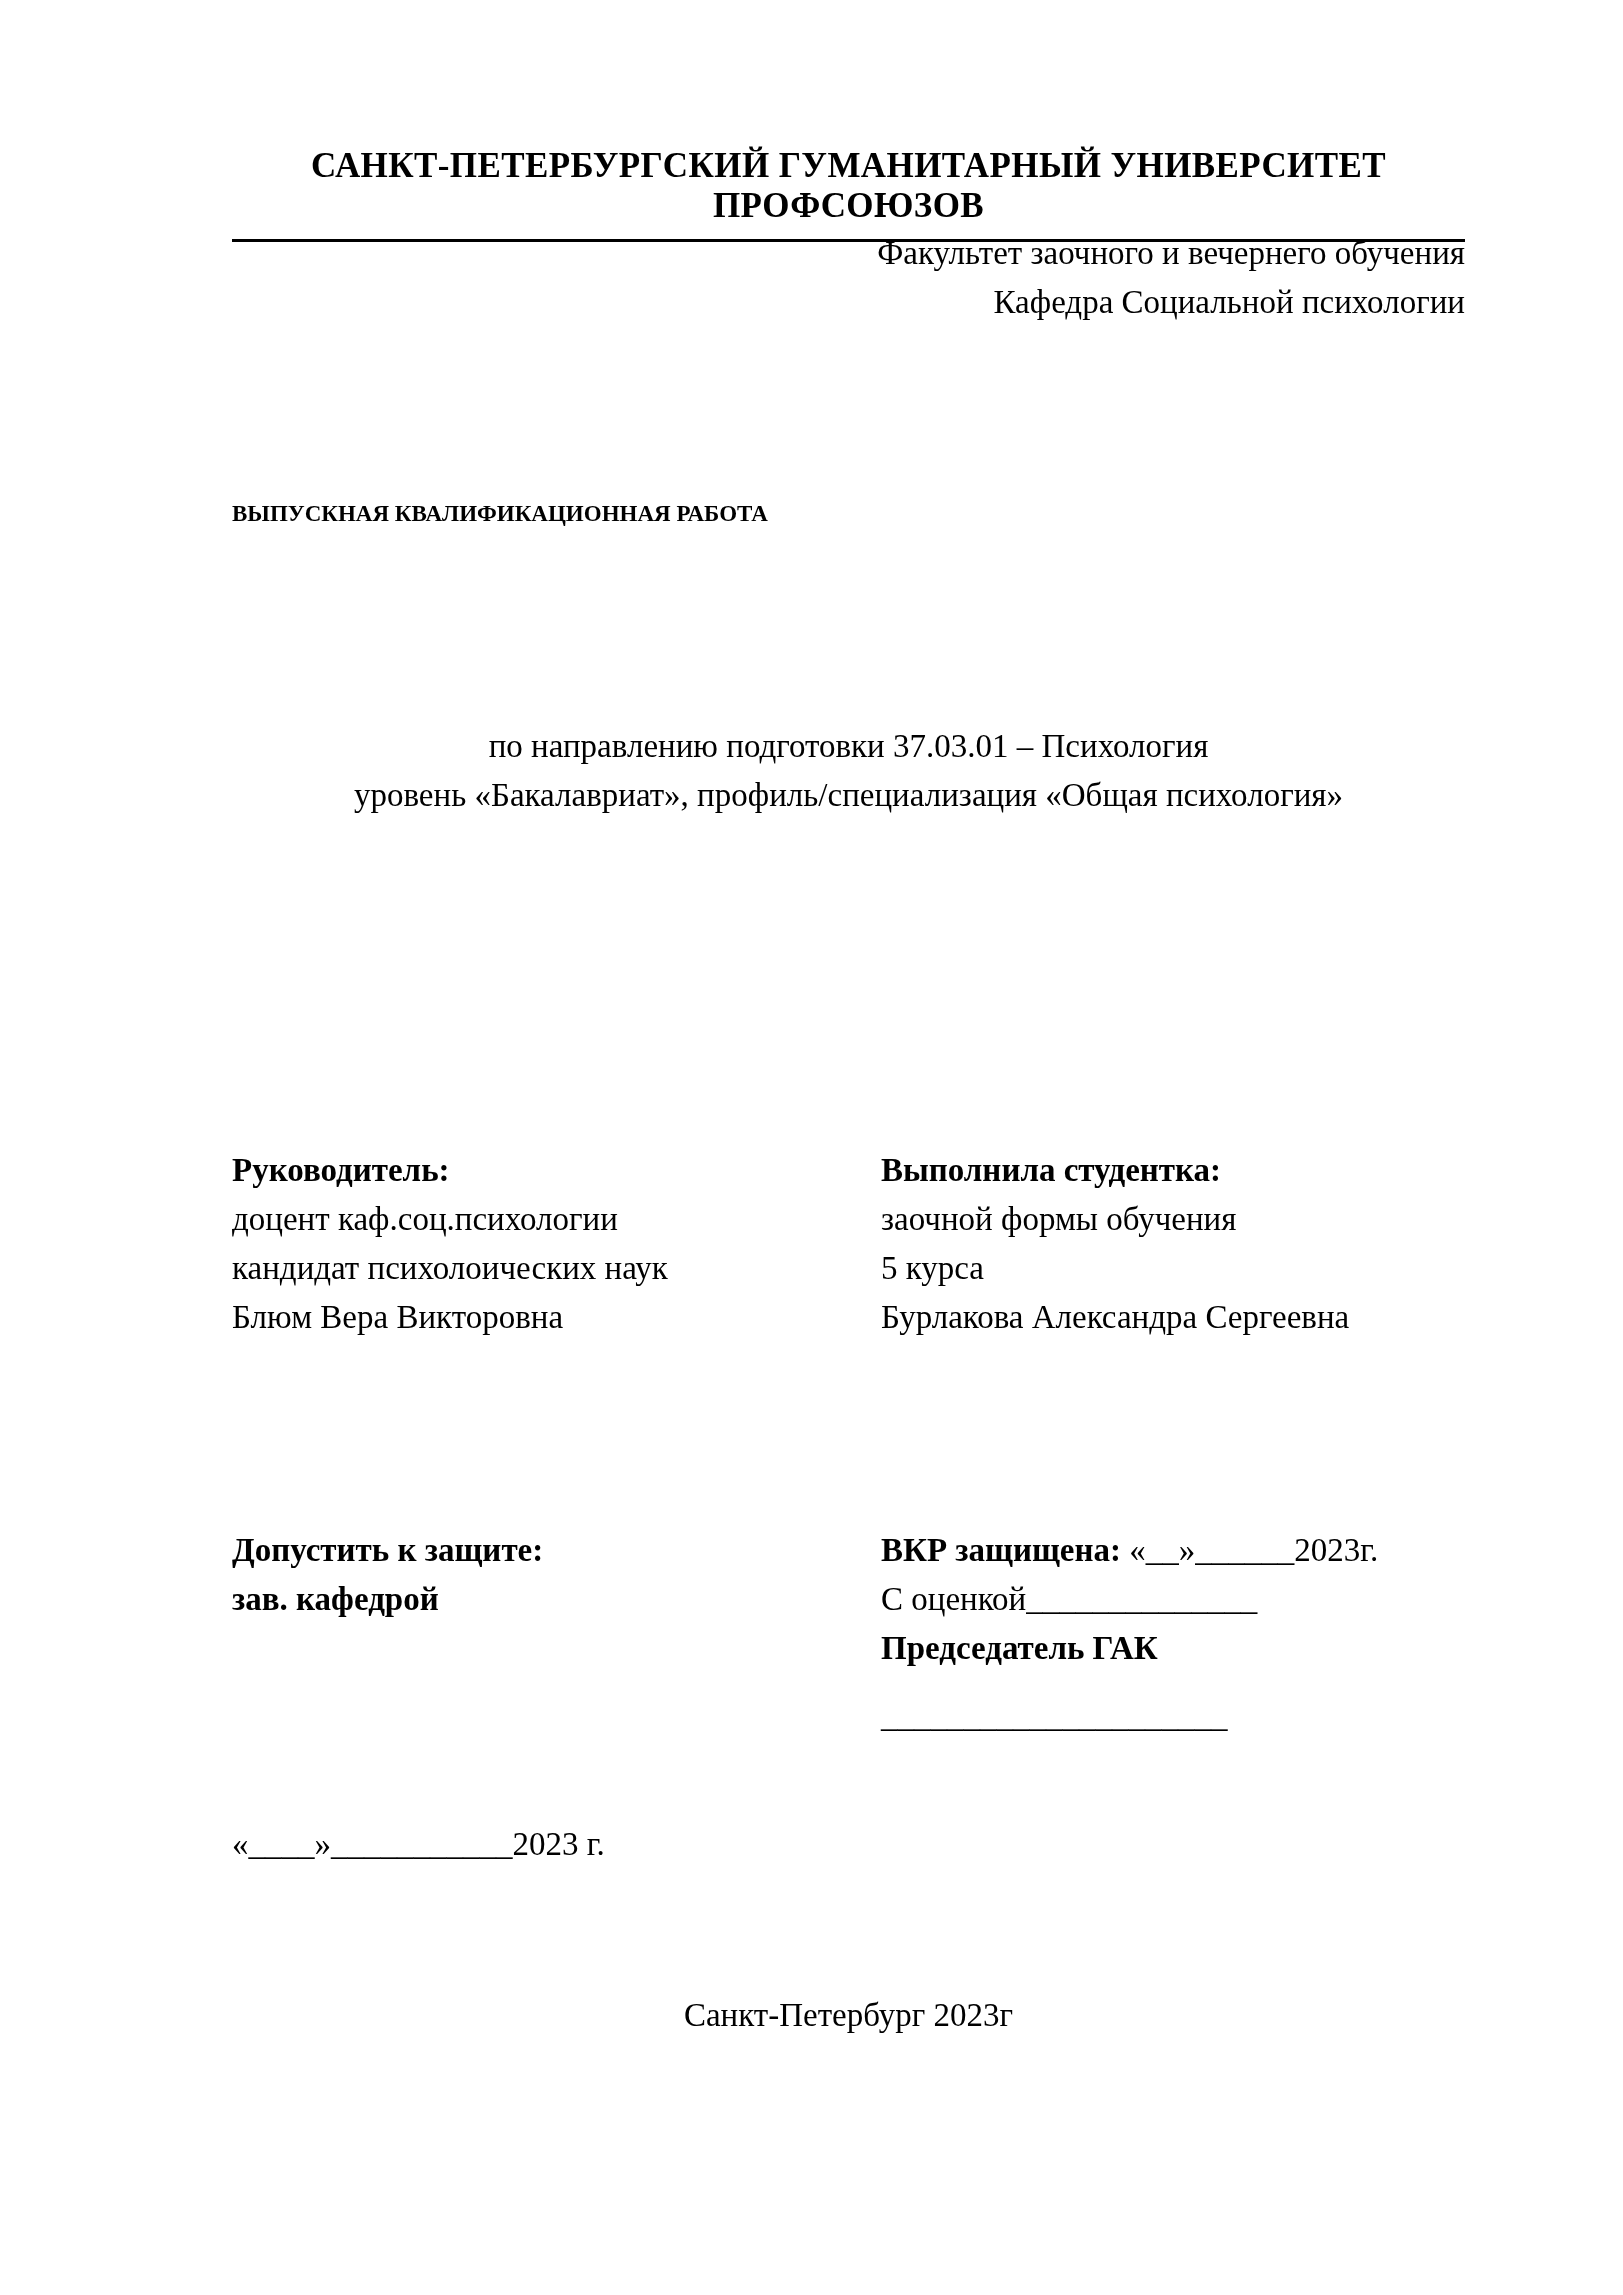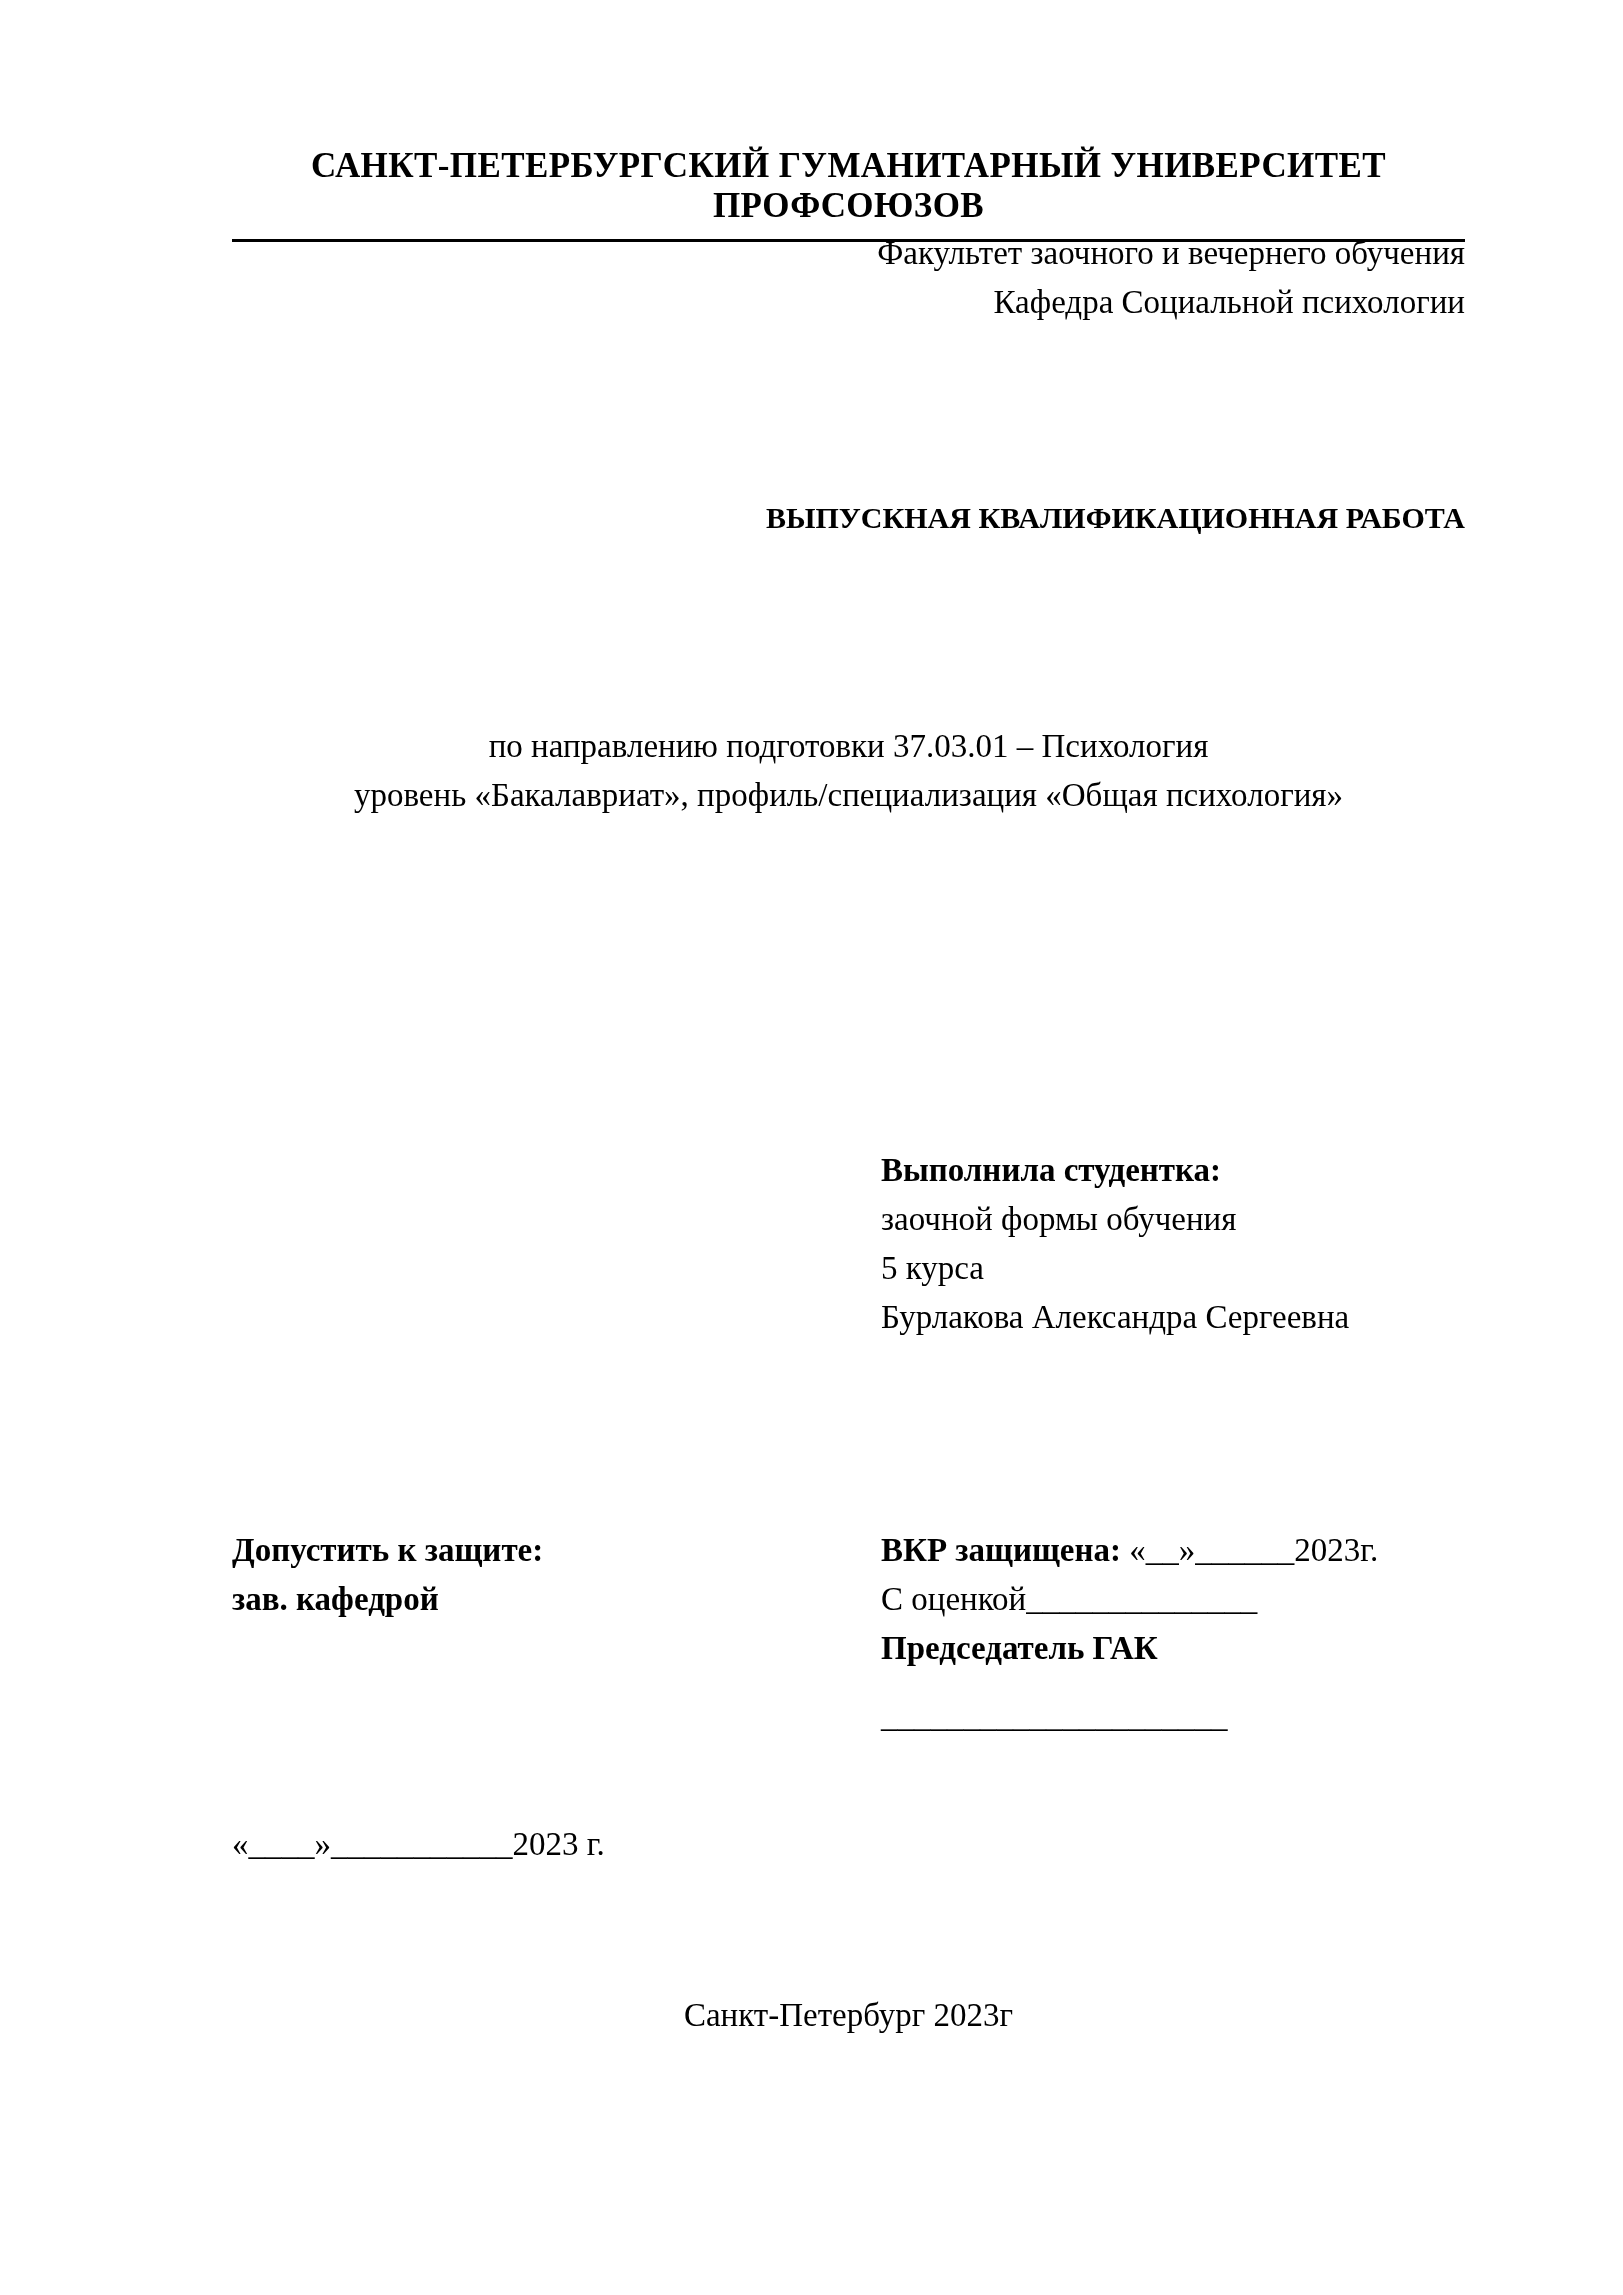--- a/index.html
+++ b/index.html
@@ -37,23 +37,23 @@
     right: 100px;
     top: 229px;
     text-align: right;
     line-height: 49px;
   }
   .worktype {
     position: absolute;
     left: 232px;
     right: 100px;
     top: 501px;
-    text-align: right;
+    text-align: left;
     font-weight: bold;
-    font-size: 30px;
+    font-size: 23px;
   }
   .title {
     position: absolute;
     left: 232px;
     right: 100px;
     top: 583px;
     text-align: center;
     font-weight: bold;
     font-size: 35px;
     line-height: 74px;
@@ -118,20 +118,26 @@
   </div>
 
   <div class="worktype">ВЫПУСКНАЯ КВАЛИФИКАЦИОННАЯ РАБОТА</div>
 
 
   <div class="program">
     <div>по направлению подготовки 37.03.01 – Психология</div>
     <div>уровень «Бакалавриат», профиль/специализация «Общая психология»</div>
   </div>
 
+  <div class="col-left">
+    <div class="bold">Руководитель:</div>
+    <div>доцент каф.соц.психологии</div>
+    <div>кандидат психолоических наук</div>
+    <div>Блюм Вера Викторовна</div>
+  </div>
 
   <div class="col-right">
     <div class="bold">Выполнила студентка:</div>
     <div>заочной формы обучения</div>
     <div>5 курса</div>
     <div>Бурлакова Александра Сергеевна</div>
   </div>
 
   <div class="admission">
     <div class="bold">Допустить к защите:</div>

